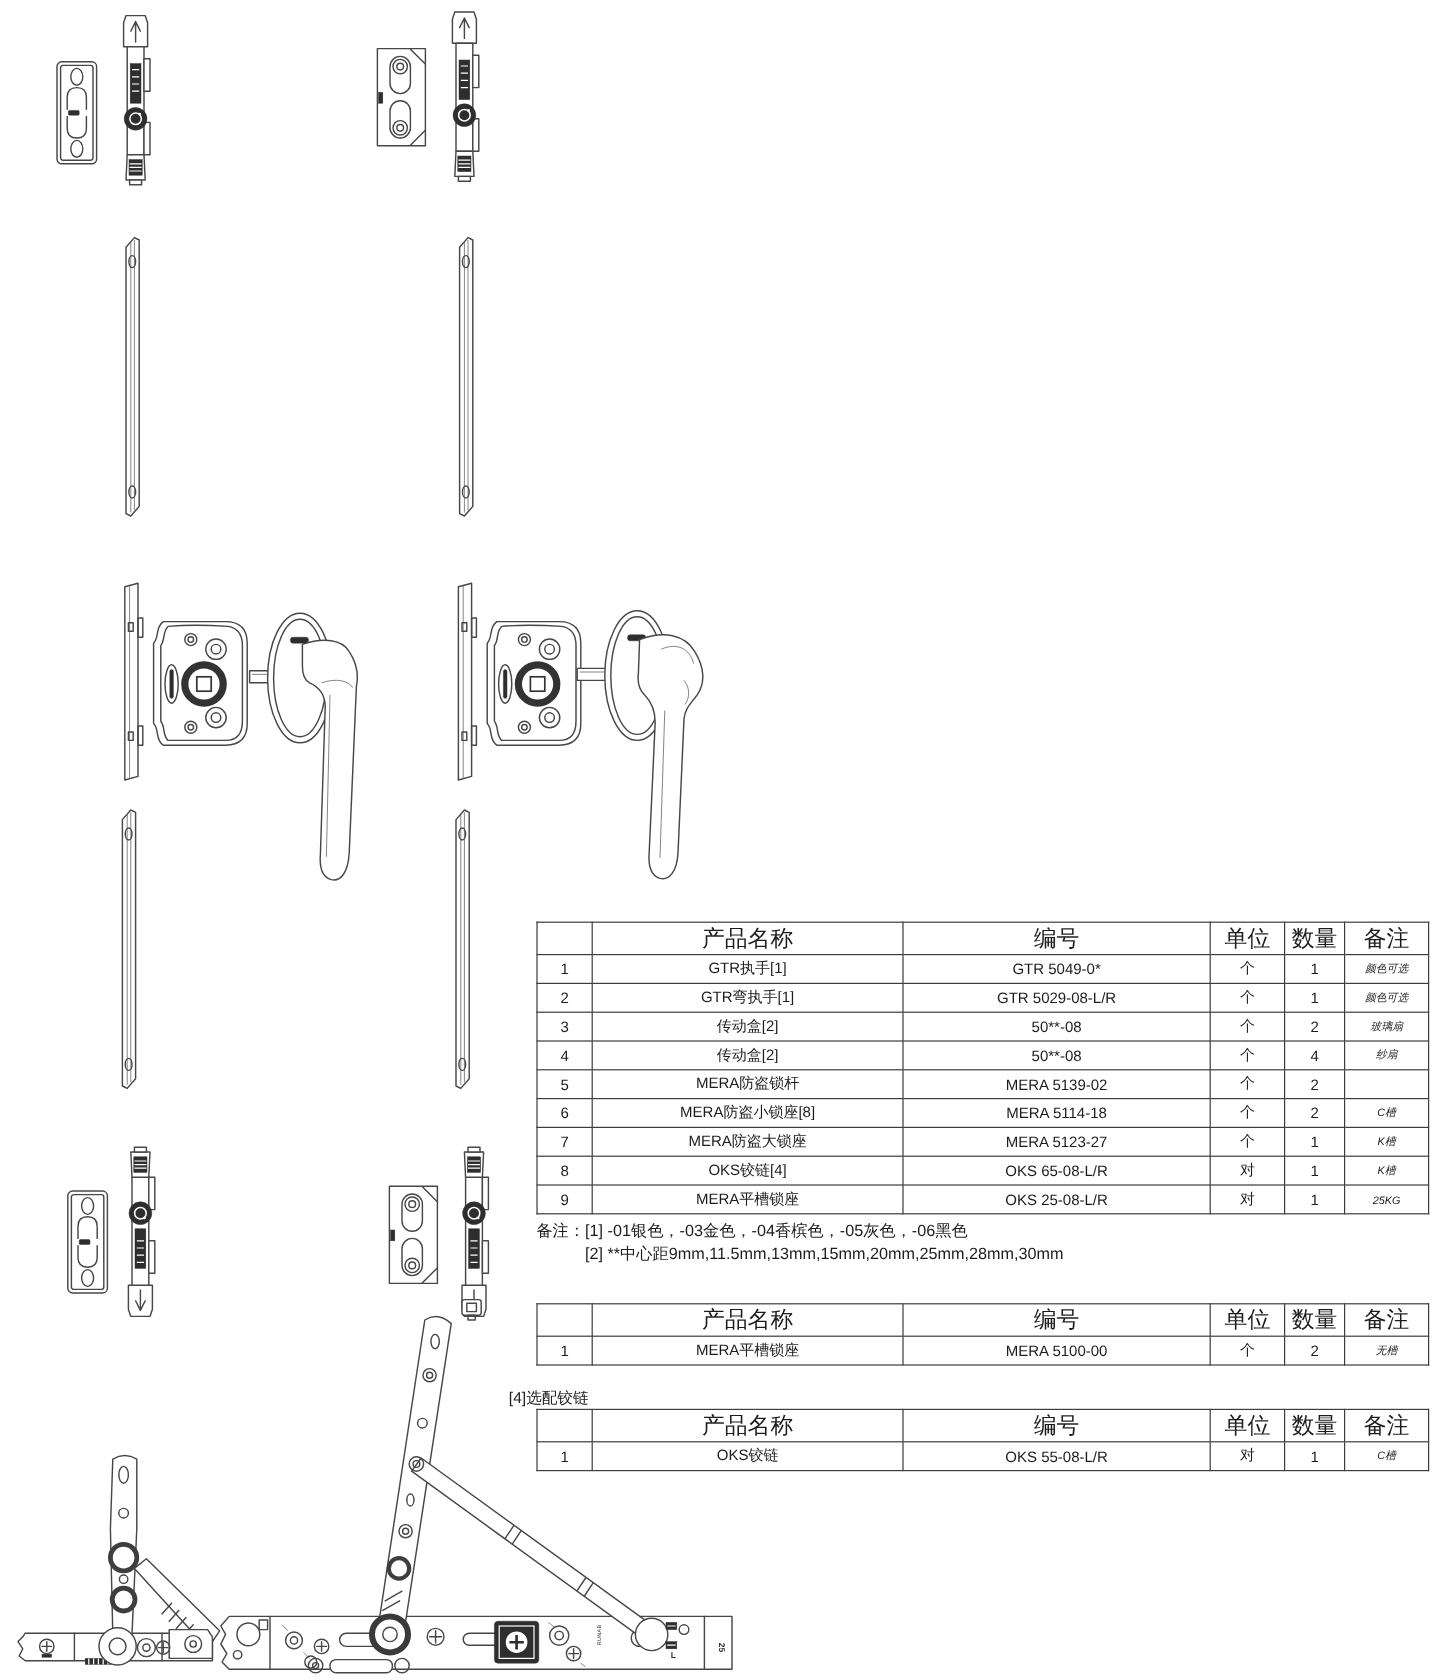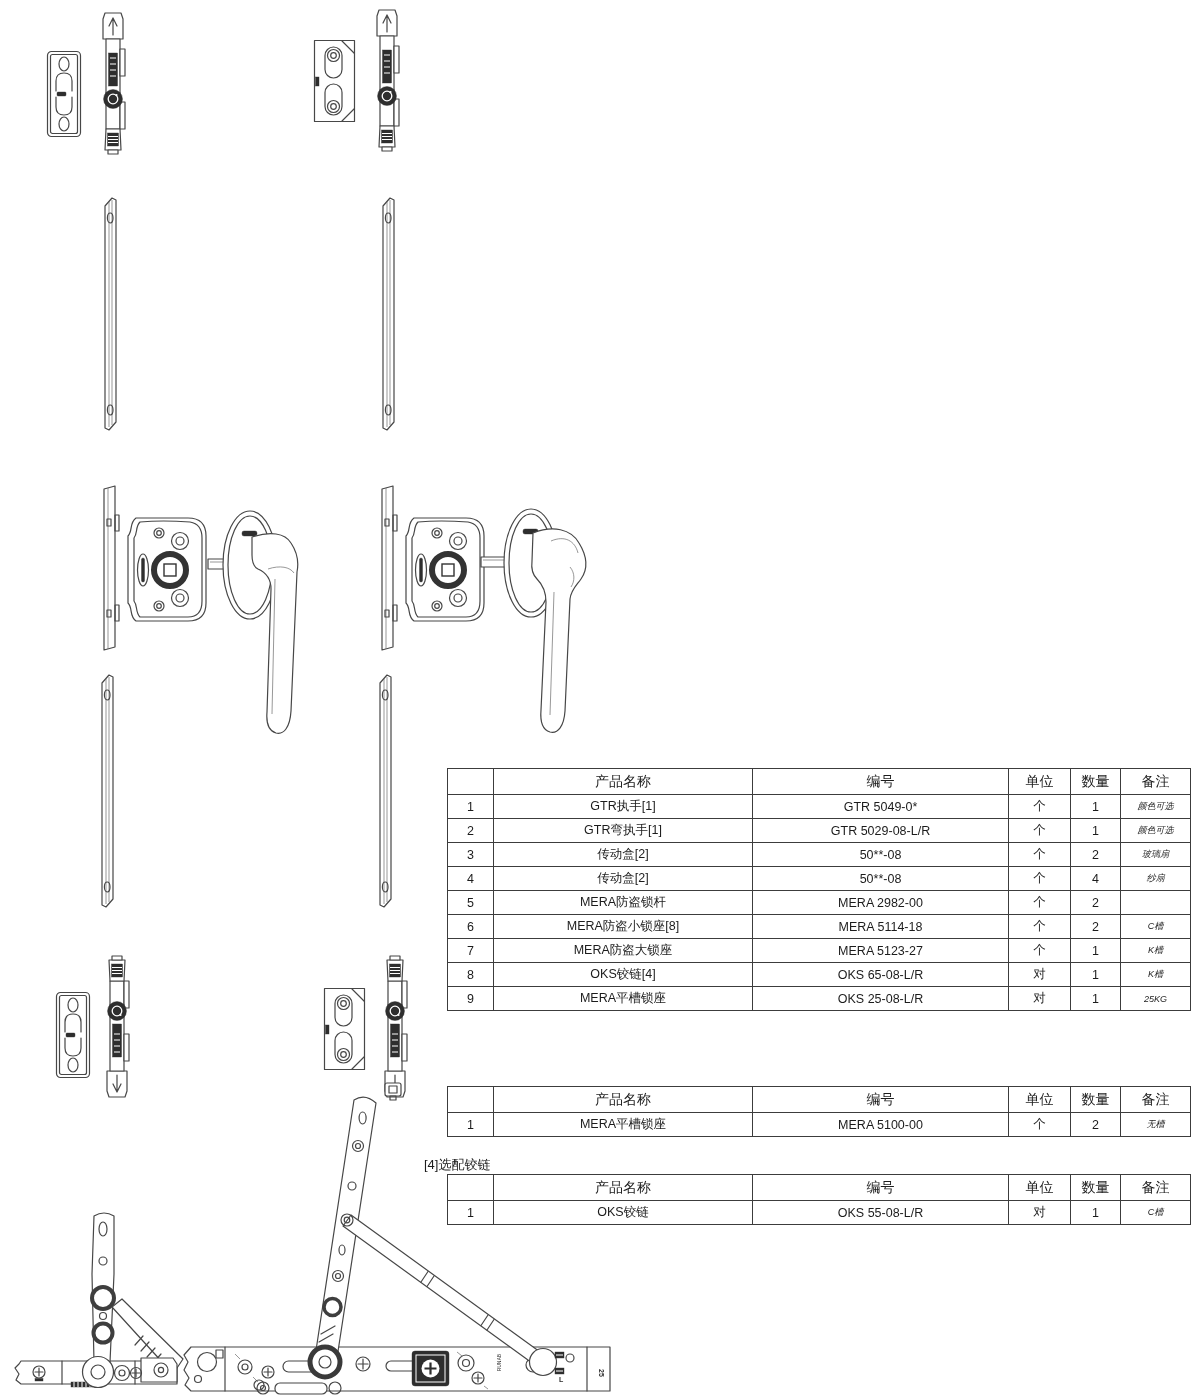--- a/index.html
+++ b/index.html
@@ -11,21 +11,21 @@
   .ln  { fill:#fff; stroke:#474747; stroke-width:1.2; stroke-linejoin:round; }
   .lnn { fill:none; stroke:#474747; stroke-width:1.2; stroke-linejoin:round; stroke-linecap:round; }
   .thin{ fill:none; stroke:#6c6c6c; stroke-width:0.7; }
   .dark{ fill:#2e2e2e; stroke:#2e2e2e; stroke-width:0.4; }
   .wln { stroke:#fff; stroke-width:1; fill:none; }
   .logotext { font:4.5px "Liberation Sans",sans-serif; fill:#2e2e2e; letter-spacing:0.3px; }
   .marktext { font:bold 7px "Liberation Sans",sans-serif; fill:#2e2e2e; }
 
   table.tbl { position:absolute; border-collapse:collapse; table-layout:fixed; background:#fff; }
   .tbl th, .tbl td { border:1px solid #3c3c3c; text-align:center; vertical-align:middle; padding:0 2px; font-weight:normal; color:#1c1c1c; overflow:hidden; }
-  .tbl th { height:25px; font-size:14px;margin-top:36px; }
+  .tbl th { height:25px; font-size:19px;margin-top:36px; }
   .tbl td { height:23px; font-size:12.5px; }
   .tbl td.remark { font-size:9px;font-style:italic; }
   .tbl col:nth-child(1){ width:46px; }
   .tbl col:nth-child(2){ width:259px; }
   .tbl col:nth-child(3){ width:256px; }
   .tbl col:nth-child(4){ width:62px; }
   .tbl col:nth-child(5){ width:50px; }
   .tbl col:nth-child(6){ width:70px; }
 
   .notes { position:absolute; display:flex; font-size:13.5px; line-height:19px; color:#1c1c1c; }
@@ -331,21 +331,21 @@
           <td>4</td>
           <td>传动盒[2]</td>
           <td>50**-08</td>
           <td>个</td>
           <td>4</td>
           <td class="remark">纱扇</td>
         </tr>
         <tr>
           <td>5</td>
           <td>MERA防盗锁杆</td>
-          <td>MERA 2982-00</td>
+          <td>MERA 5139-02</td>
           <td>个</td>
           <td>2</td>
           <td class="remark"></td>
         </tr>
         <tr>
           <td>6</td>
           <td>MERA防盗小锁座[8]</td>
           <td>MERA 5114-18</td>
           <td>个</td>
           <td>2</td>
@@ -371,20 +371,27 @@
           <td>9</td>
           <td>MERA平槽锁座</td>
           <td>OKS 25-08-L/R</td>
           <td>对</td>
           <td>1</td>
           <td class="remark">25KG</td>
         </tr>
       </tbody>
     </table>
 
+<div class="notes" style="left:447px; top:1016px;">
+  <span class="lbl">备注：</span>
+  <div>
+    <div>[1] -01银色，-03金色，-04香槟色，-05灰色，-06黑色</div>
+    <div>[2] **中心距9mm,11.5mm,13mm,15mm,20mm,25mm,28mm,30mm</div>
+  </div>
+</div>
 
 <div class="sec-title" style="left:447px; top:1096px;text-decoration:underline;">[3]平槽纱扇</div>
 <table class="tbl" style="left:447px; top:1086px; width:743px;">
   <colgroup>
         <col>
         <col>
         <col>
         <col>
         <col>
         <col>

